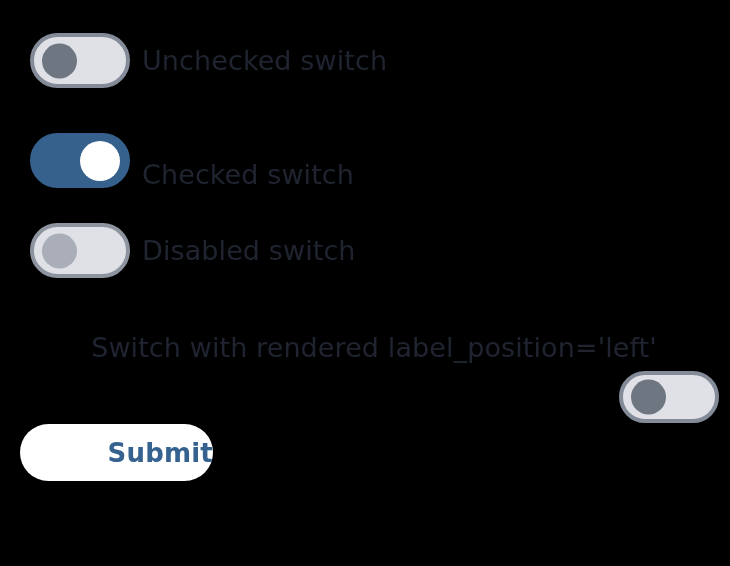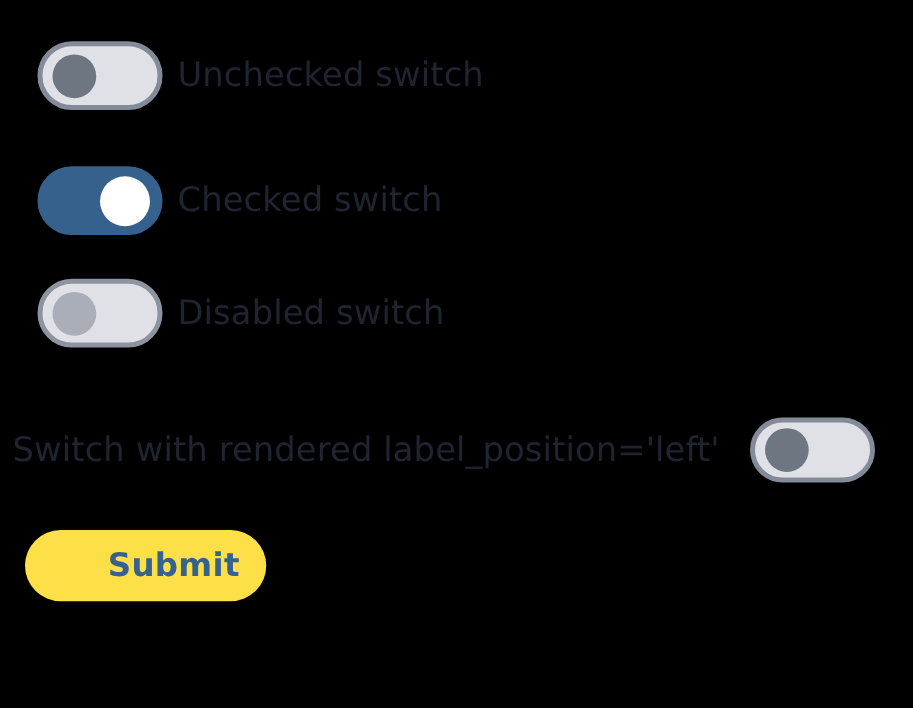--- a/index.html
+++ b/index.html
@@ -86,46 +86,46 @@
   .switch-label {
     font-size: 27px;
     line-height: 1;
     color: #1f2430;
     white-space: nowrap;
     letter-spacing: 0.1px;
   }
 
   
   #row-unchecked { left: 30px; top: 33px; }
-  #row-checked   { left: 30px; top: 133px; }
+  #row-checked   { left: 30px; top: 133px; align-items: flex-end; }
   #row-disabled  { left: 30px; top: 223px; }
-  #row-label-left{ left: 10px; top: 334px; width: 690px; }
+  #row-label-left{ left: 29px; top: 334px; width: 690px; flex-direction: column; }
 
   #row-label-left .switch-label { flex: 0 0 auto; }
   #row-label-left .switch {
     margin-left: auto;
     width: 100px;
     height: 52px;
   }
 
   
   .submit-button {
     position: absolute;
     left: 20px;
     top: 424px;
     width: 193px;
     height: 57px;
     border: none;
     border-radius: 999px;
-    background: #fde047;
+    background: #ffffff;
     color: #36628f;
     font-family: "DejaVu Sans", sans-serif;
     font-size: 26px;
     font-weight: bold;
-    text-align: center;
+    text-align: right;
     padding: 0 0 0 45px;
     cursor: pointer;
     letter-spacing: 0.2px;
   }
 </style>
 </head>
 <body>
 
 <div class="form-root">
 

